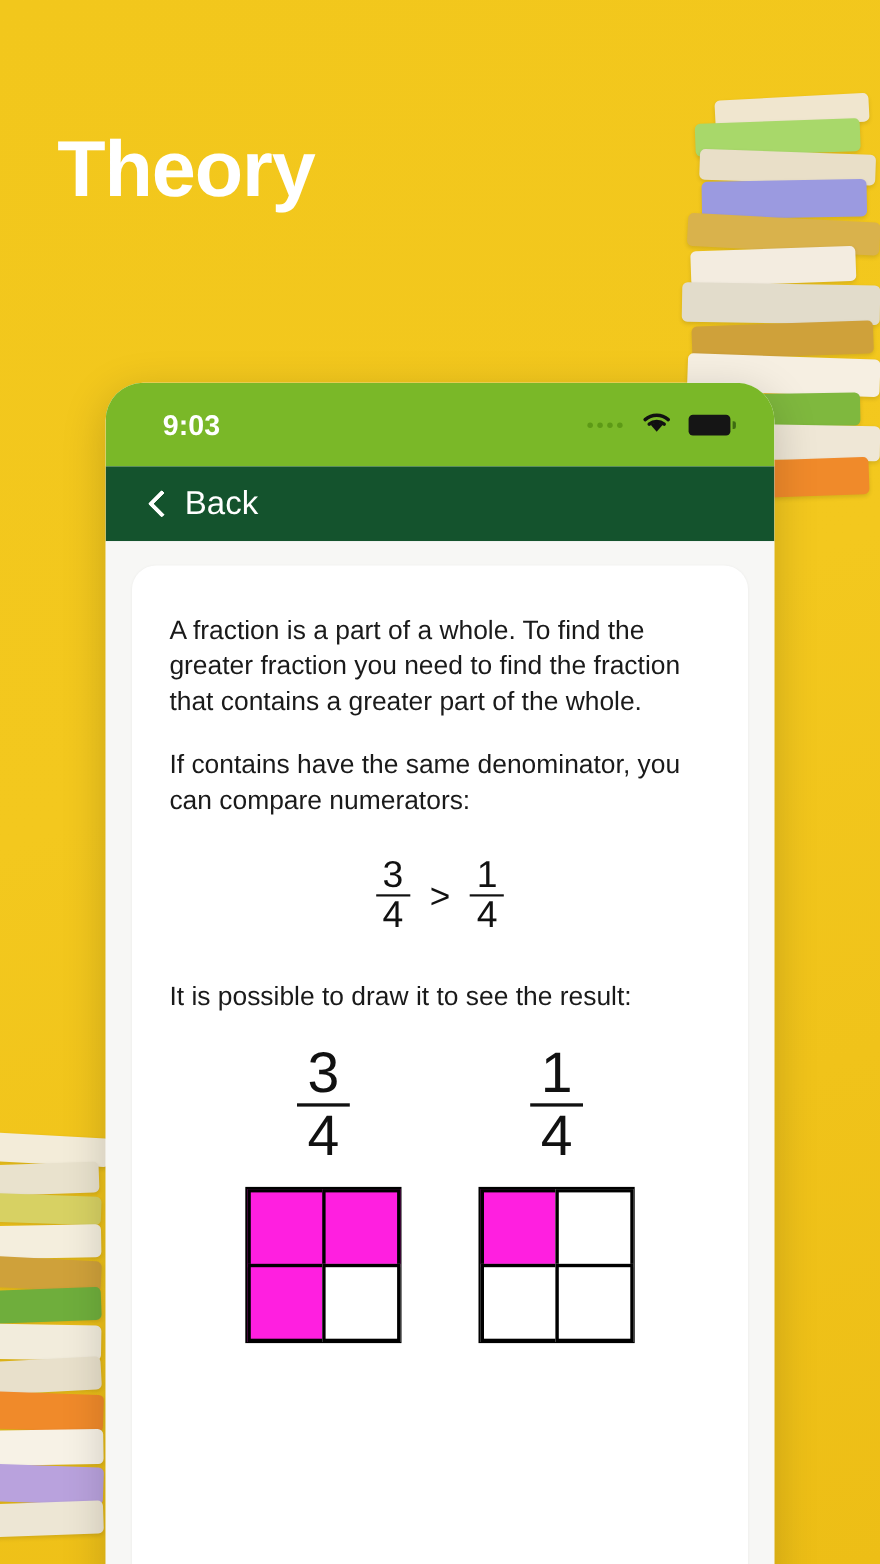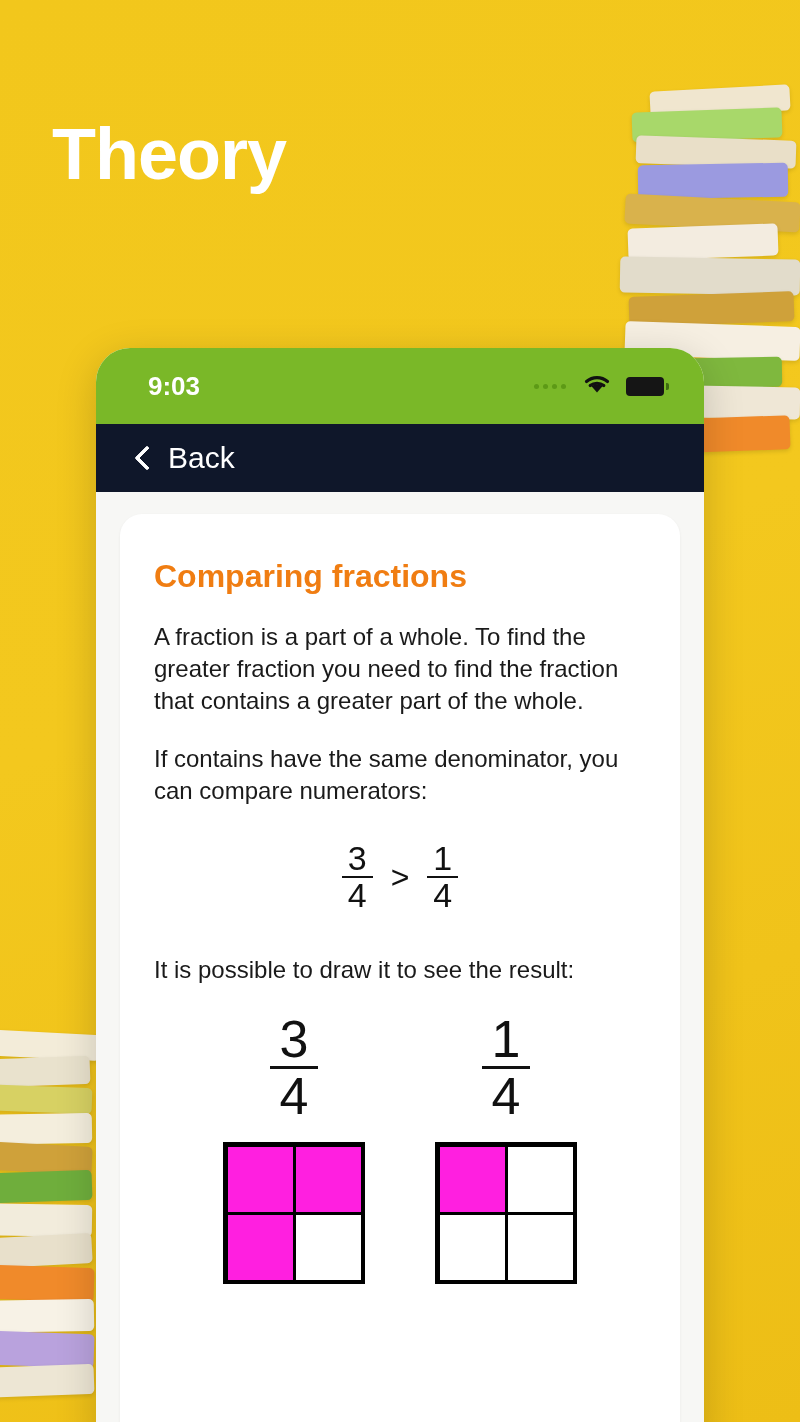--- a/index.html
+++ b/index.html
@@ -142,21 +142,21 @@
     right: -5px;
     top: 6px;
     width: 3px;
     height: 7px;
     border-radius: 0 2px 2px 0;
     background: #3e6b12;
   }
 
   .nav-bar {
     height: 68px;
-    background: #0f172a;
+    background: #14532d;
     display: flex;
     align-items: center;
     padding-left: 42px;
   }
   .back-btn {
     display: flex;
     align-items: center;
     gap: 12px;
     cursor: pointer;
   }
@@ -330,21 +330,20 @@
     <div class="nav-bar">
       <div class="back-btn">
         <span class="chev"></span>
         <span class="back-label">Back</span>
       </div>
     </div>
 
     <div class="content-area">
       <div class="card">
 
-        <h1 class="card-title">Comparing fractions</h1>
 
         <p class="para">A fraction is a part of a whole. To find the greater fraction you need to find the fraction that contains a greater part of the whole.</p>
         <p class="para">If contains have the same denominator, you can compare numerators:</p>
 
         <div class="frac-row">
           <span class="frac">
             <span class="num">3</span>
             <span class="den">4</span>
           </span>
           <span class="cmp-op">&gt;</span>

